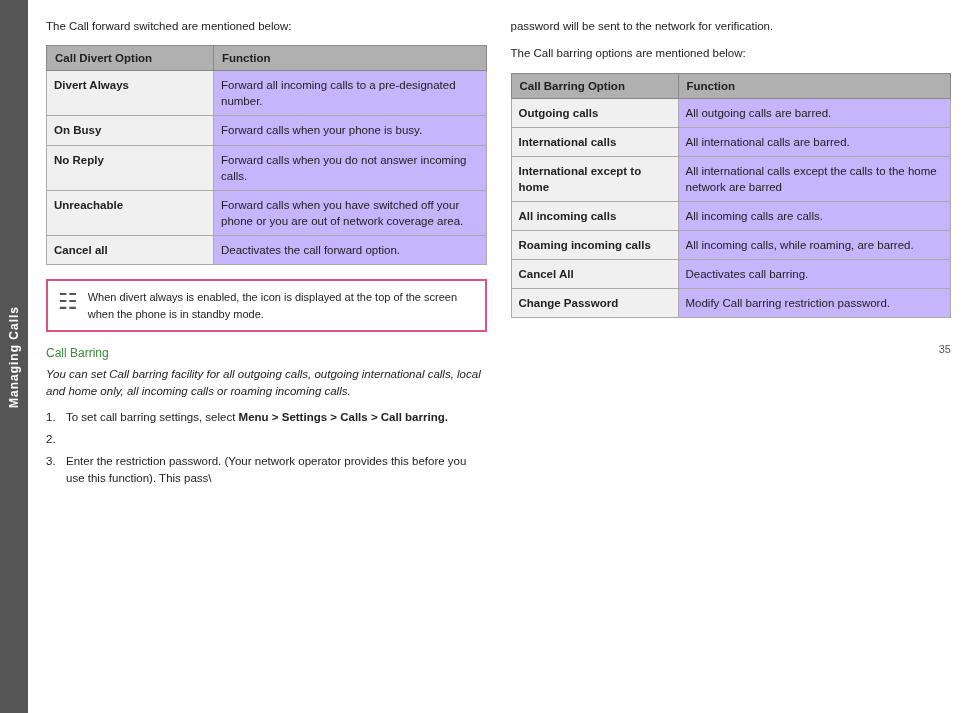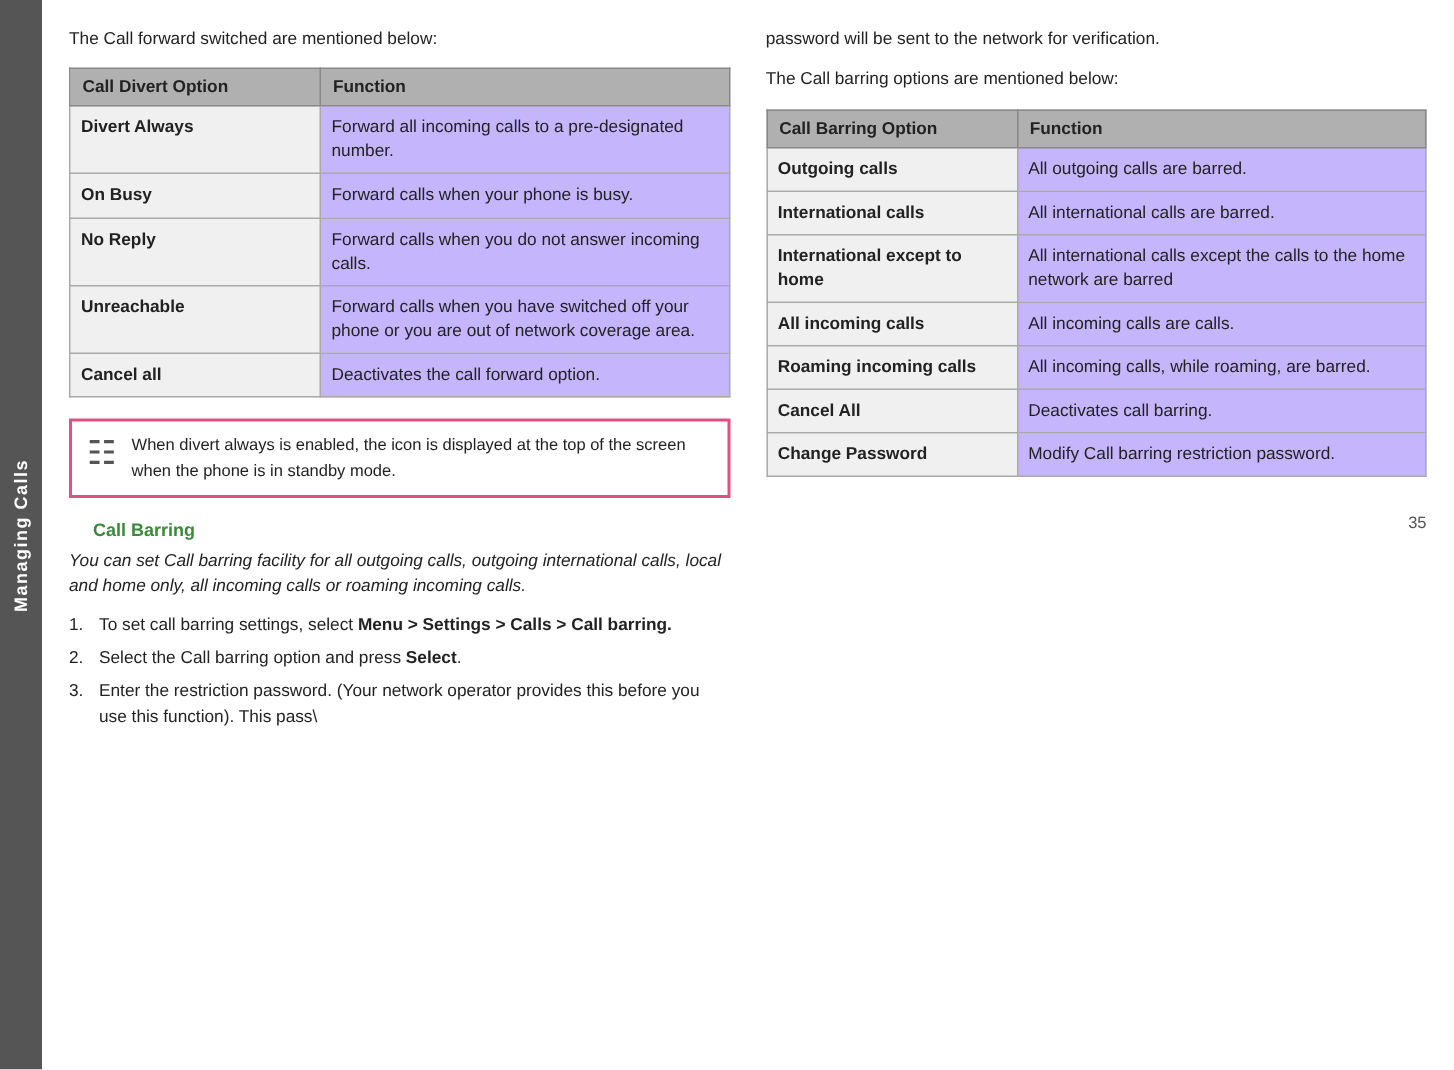--- a/index.html
+++ b/index.html
@@ -110,25 +110,24 @@
 
     .note-text {
       font-size: 11px;
       color: #222;
       line-height: 1.5;
     }
 
     
     .section-heading {
       color: #3a8a3a;
-      font-weight: bold;
+      font-weight: normal;
       font-size: 12px;
       margin-top: 14px;
       margin-bottom: 6px;
-      margin-left: 16px;
     }
 
     .section-body {
       font-size: 11.5px;
       color: #222;
       line-height: 1.5;
       margin-bottom: 8px;
       font-style: italic;
     }
 
@@ -229,21 +228,20 @@
 
     <p class="section-body">You can set Call barring facility for all outgoing calls, outgoing international calls, local and home only, all incoming calls or roaming incoming calls.</p>
 
     <ol class="steps-list" id="steps-list">
         <li>
           <span class="step-num">1.</span>
           <span class="step-text">To set call barring settings, select <b>Menu &gt; Settings &gt; Calls &gt; Call barring.</b></span>
         </li>
         <li>
           <span class="step-num">2.</span>
-          <span class="step-text">Select the Call barring option and press <b>Select</b>.</span>
         </li>
         <li>
           <span class="step-num">3.</span>
           <span class="step-text">Enter the restriction password. (Your network operator provides this before you use this function). This pass\</span>
         </li>
       </ol>
 
   </div>
 
   <div class="right-col">

